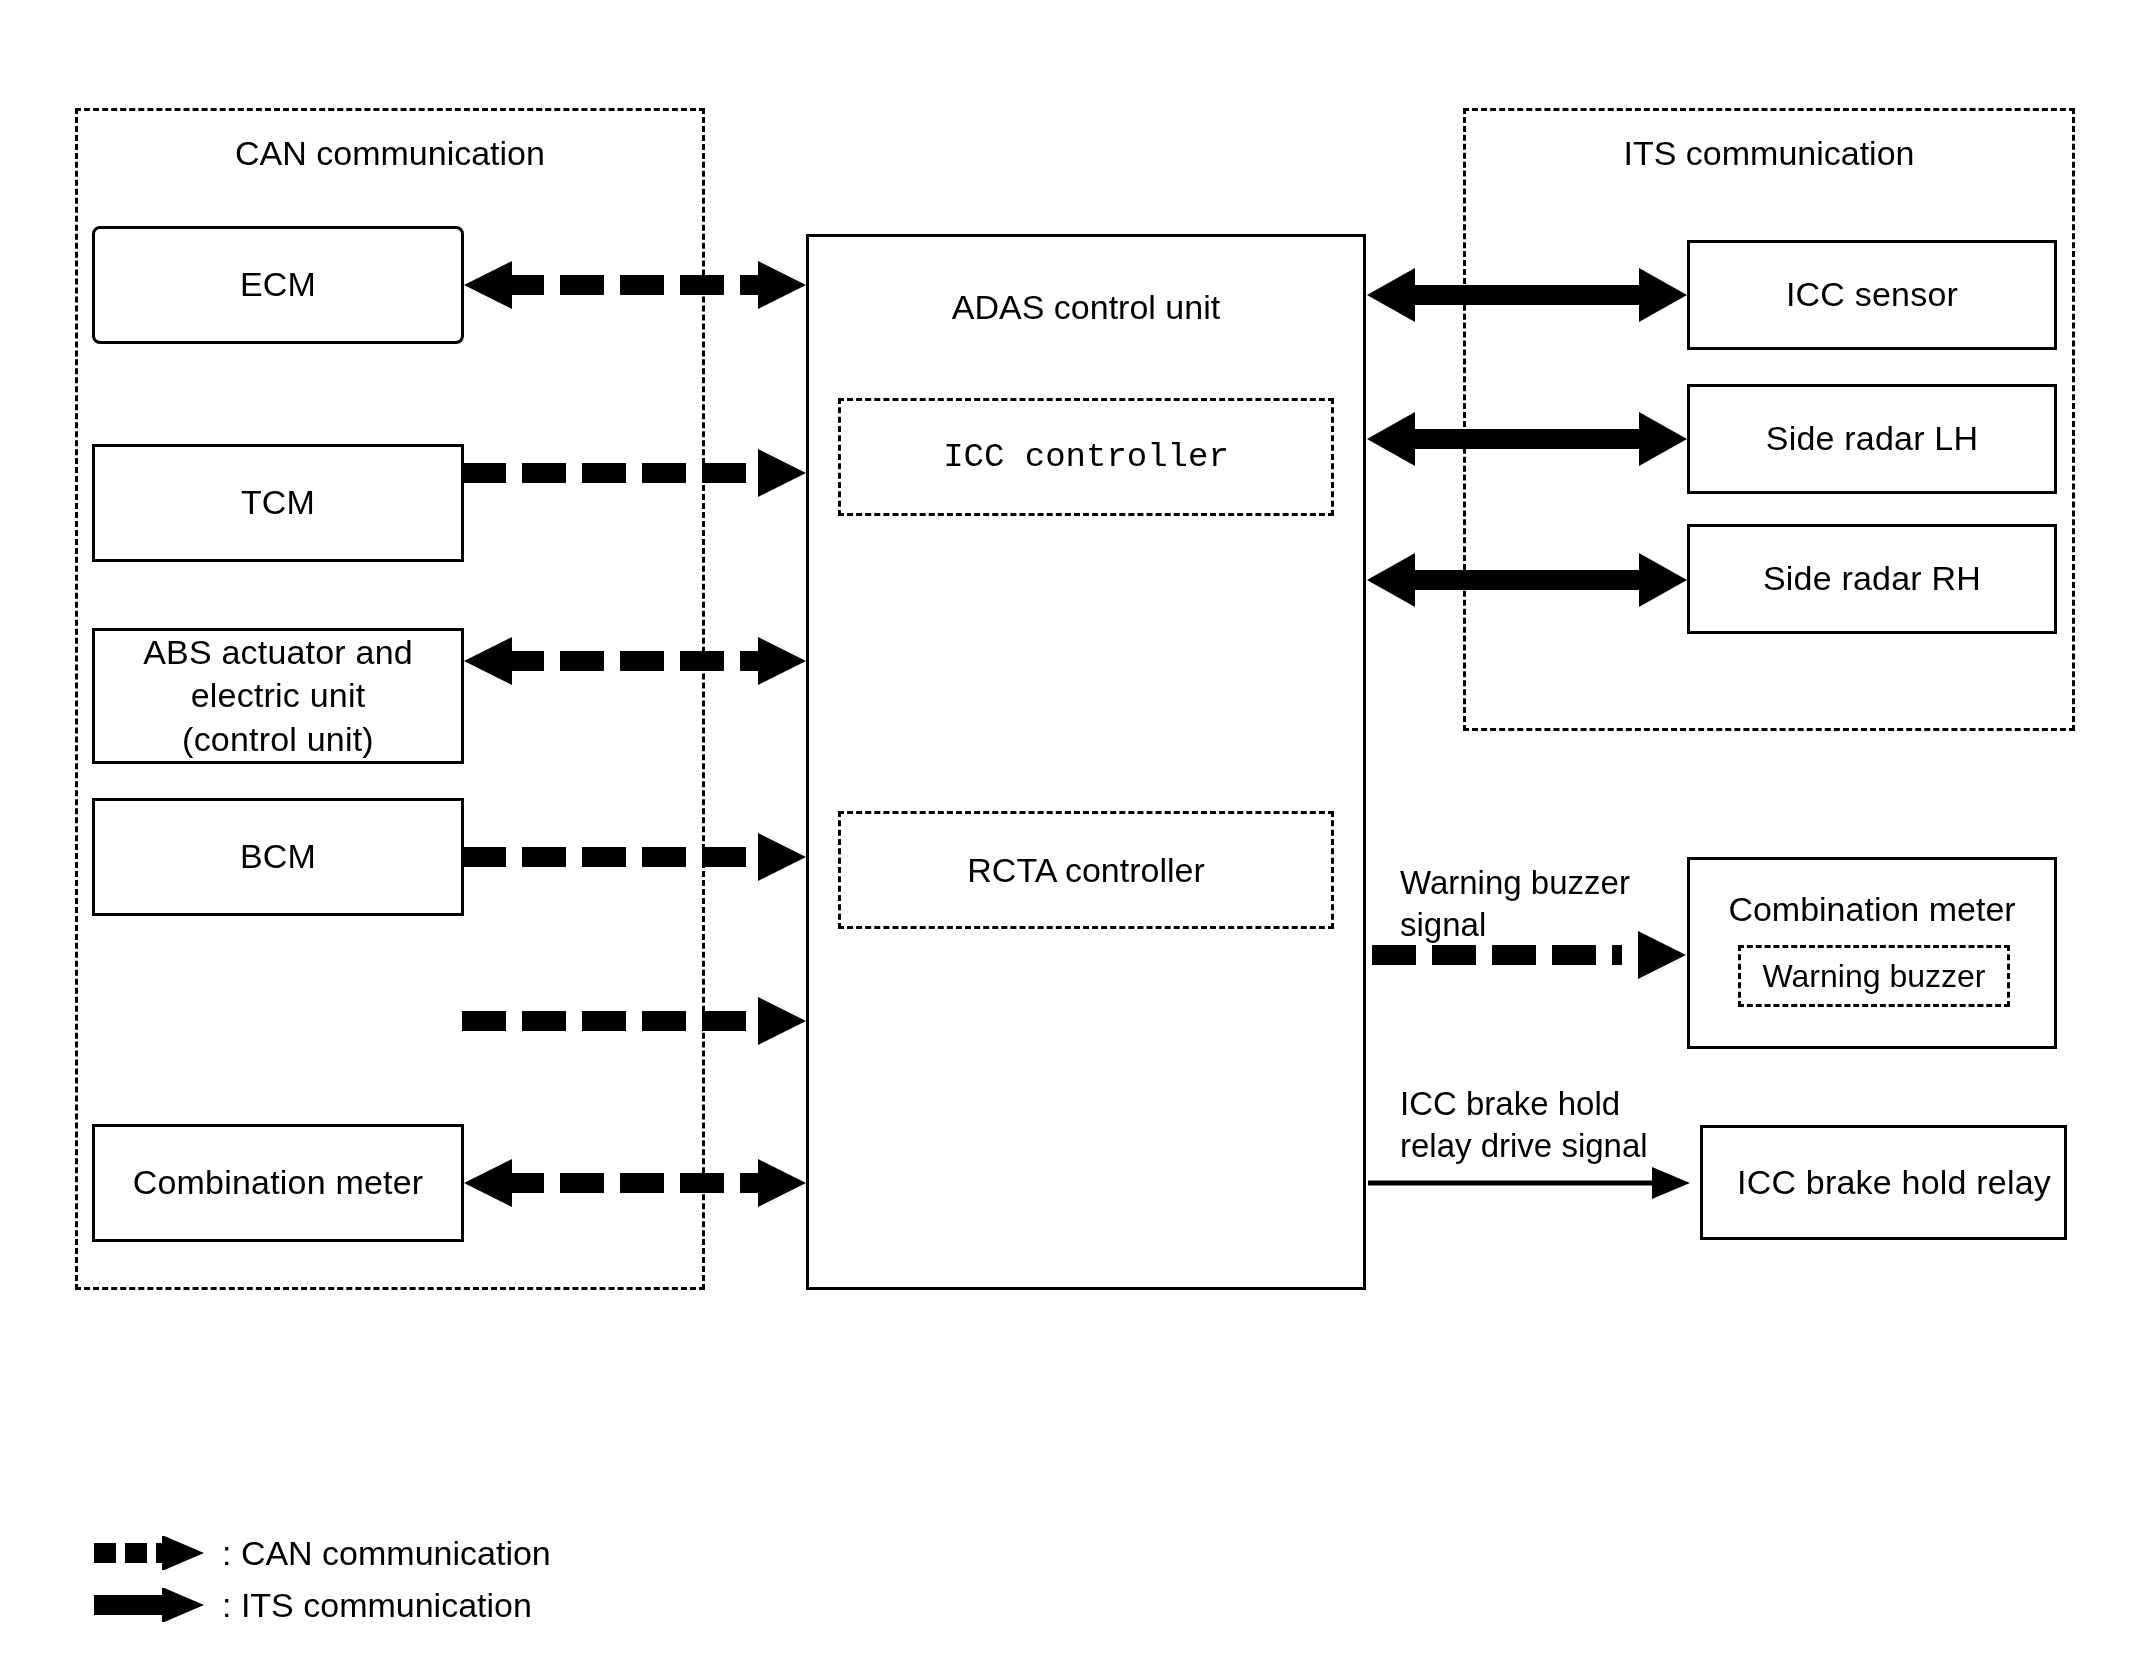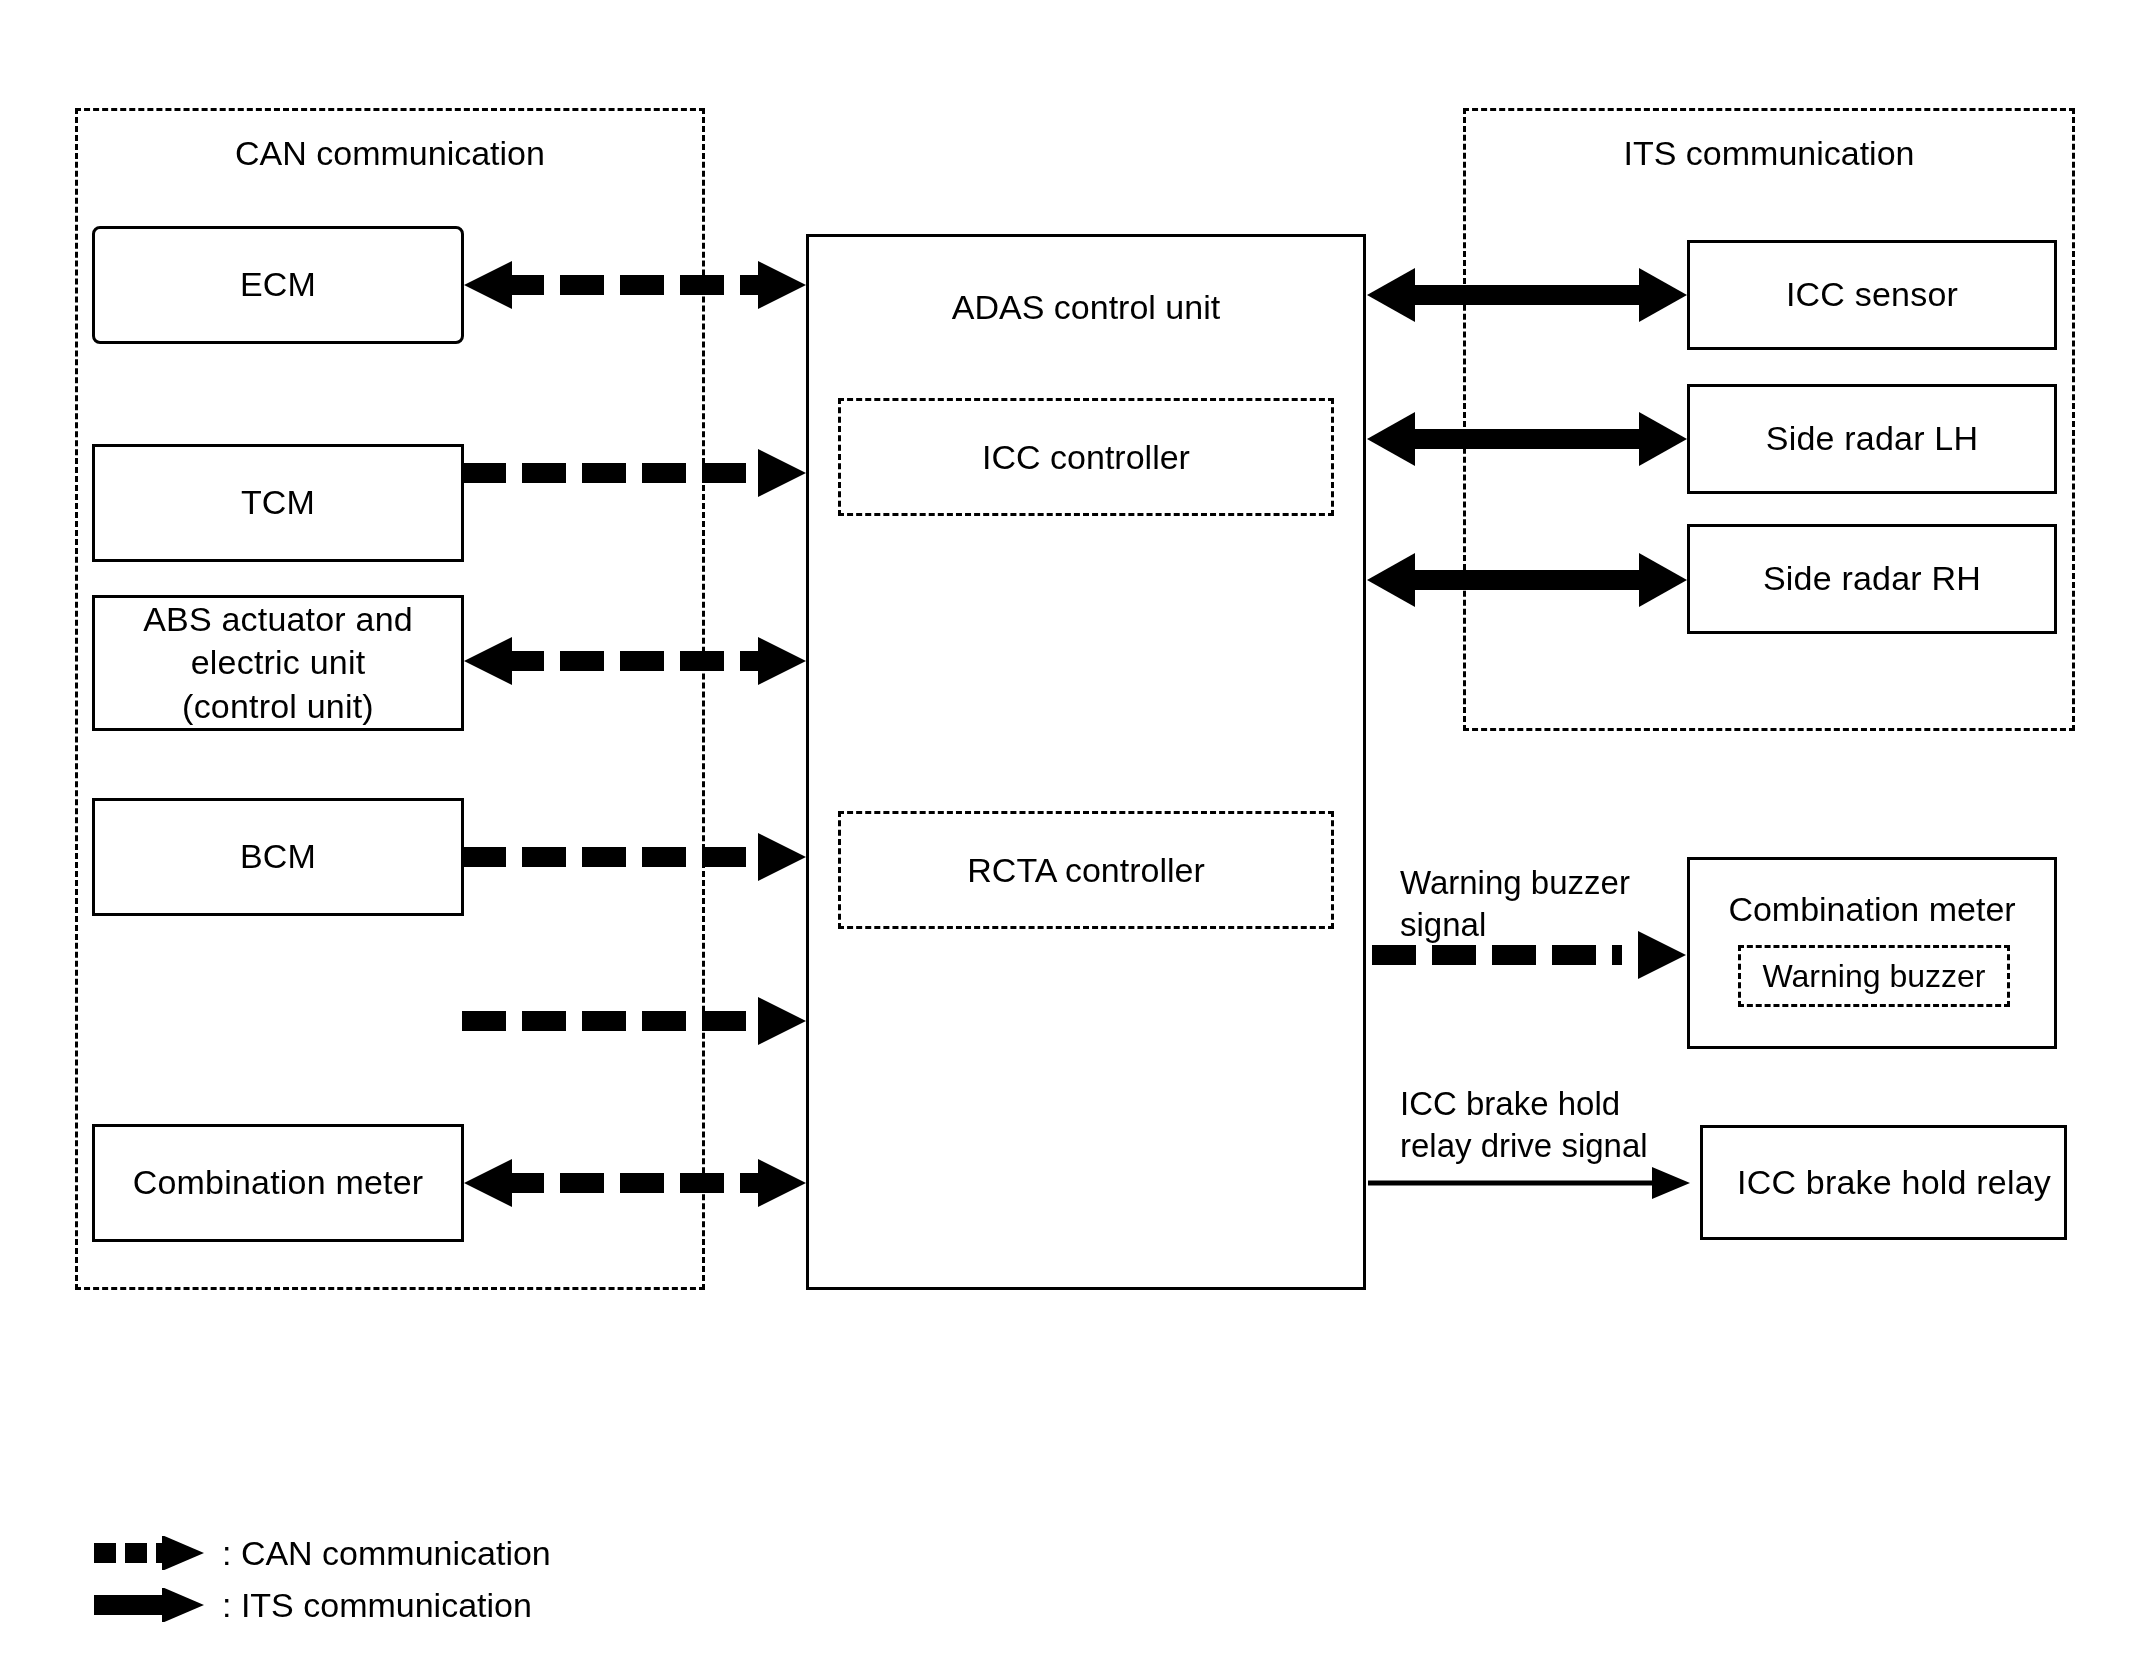--- a/index.html
+++ b/index.html
@@ -189,40 +189,40 @@
   <div class="group-label" style="left:75px; top:134px; width:630px;">CAN communication</div>
 
   <div class="solid-box" style="left:92px; top:226px; width:372px; height:118px;border-radius:8px;">
     <span>ECM</span>
   </div>
 
   <div class="solid-box" style="left:92px; top:396px; width:372px; height:118px;margin-top:48px;">
     <span>TCM</span>
   </div>
 
-  <div class="solid-box" style="left:92px; top:595px; width:372px; height:136px; white-space:pre-line;">
+  <div class="solid-box" style="left:92px; top:628px; width:372px; height:136px; white-space:pre-line;">
     <span style="white-space:pre-line;">ABS actuator and
 electric unit
 (control unit)</span>
   </div>
 
   <div class="solid-box" style="left:92px; top:798px; width:372px; height:118px;">
     <span>BCM</span>
   </div>
 
 
   <div class="solid-box" style="left:92px; top:1124px; width:372px; height:118px;">
     <span>Combination meter</span>
   </div>
 
   <div class="solid-box" style="left:806px; top:234px; width:560px; height:1056px; display:block;"></div>
 
   <div class="box-title" style="left:806px; top:288px; width:560px;">ADAS  control unit</div>
 
-  <div class="dashed-box" style="left:838px; top:398px; width:496px; height:118px;">
+  <div class="dashed-box" style="left:838px; top:398px; width:496px; height:118px;font-family:Liberation Mono, monospace;">
     <span>ICC  controller</span>
   </div>
 
 
   <div class="dashed-box" style="left:838px; top:811px; width:496px; height:118px;">
     <span>RCTA controller</span>
   </div>
 
   <div class="dashed-group" style="left:1463px; top:108px; width:612px; height:623px;"></div>
   <div class="group-label" style="left:1463px; top:134px; width:612px;">ITS communication</div>

